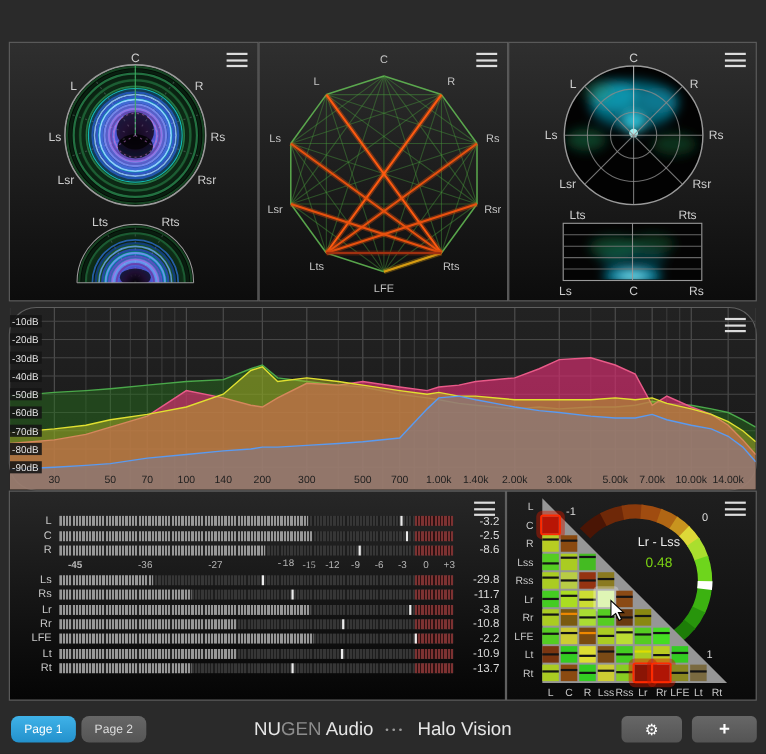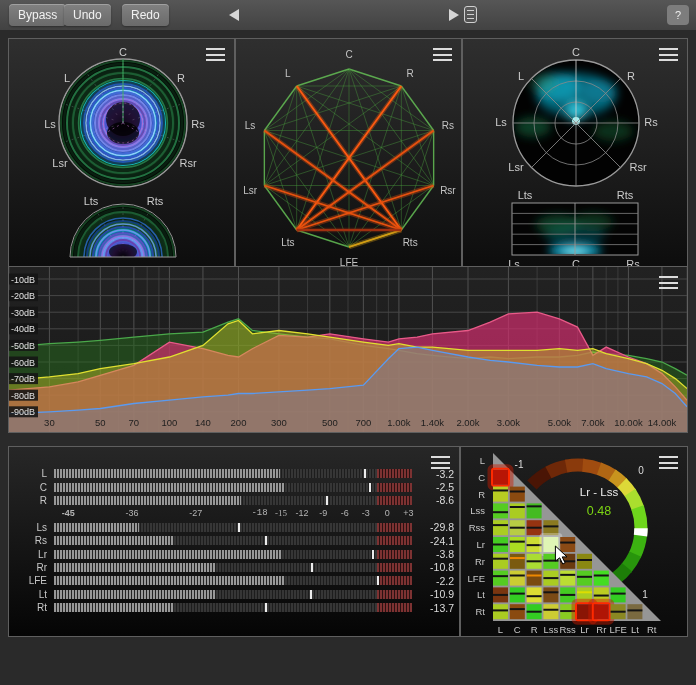--- a/index.html
+++ b/index.html
@@ -20,21 +20,21 @@
         border-radius:3px;display:flex;flex-direction:column;justify-content:space-evenly;
         padding:0 2px;background:rgba(255,255,255,.06);}
   .playlist i{display:block;height:1.5px;background:#d0d0d0;}
   .helpbtn{position:absolute;top:5px;right:7px;width:22px;height:20px;border:0;border-radius:4px;
         background:#7d7d7d;color:#eee;font-size:11px;font-family:inherit;}
   
   .panel{position:absolute;border:1px solid #5f5f5f;background:linear-gradient(#2f2f2f,#0c0c0c);}
   #panel-halo{left:8px;top:38px;width:227px;height:236px;}
   #panel-web{left:235px;top:38px;width:227px;height:236px;}
   #panel-polar{left:462px;top:38px;width:226px;height:236px;}
-  #panel-spectrum{left:8px;top:266px;width:680px;height:167px;background:linear-gradient(#222,#181818);}
+  #panel-spectrum{left:8px;top:279px;width:680px;height:167px;background:linear-gradient(#222,#181818);border-radius:25px;}
   #panel-meters{left:8px;top:446px;width:452px;height:191px;background:linear-gradient(#272727,#050505);}
   #panel-matrix{left:460px;top:446px;width:228px;height:191px;background:linear-gradient(#1f1f1f,#0a0a0a);}
   .panel svg{position:absolute;left:0;top:0;}
   .hamb{position:absolute;top:9px;right:9px;width:19px;height:13px;display:flex;
         flex-direction:column;justify-content:space-between;cursor:pointer;z-index:5;}
   .hamb i{display:block;height:2px;background:#dcdcdc;}
   
   #meters-rows{position:absolute;left:0;top:20px;width:452px;}
   .mrow{display:flex;align-items:center;height:13.4px;}
   .mlabel{flex:0 0 38px;text-align:right;margin-right:7px;font-size:10px;color:#c8c8c8;}
@@ -62,33 +62,20 @@
   .sqbtn{position:absolute;top:11px;height:24px;border:0;border-radius:5px;
         background:linear-gradient(#676767,#545454);color:#fff;font-family:inherit;}
   #gear-btn{right:76px;width:55px;font-size:14px;}
   #plus-btn{right:8px;width:59px;font-size:17px;font-weight:bold;}
 </style>
 </head>
 <body>
 
 <div class="app">
 
-  <div class="toolbar">
-    <button class="tbtn" style="left:9px">Bypass</button>
-    <button class="tbtn" style="left:64px">Undo</button>
-    <button class="tbtn" style="left:122px">Redo</button>
-    <span class="tri-left" style="left:229px"></span>
-    <span class="tri-right" style="left:449px"></span>
-    <span class="playlist" style="left:464px">
-        <i></i>
-        <i></i>
-        <i></i>
-      </span>
-    <button class="helpbtn">?</button>
-  </div>
 
   <section class="panel" id="panel-halo">
     <svg id="svg-halo" width="225" height="234" viewBox="0 0 225 234">
         <defs>
           <radialGradient id="haloG" cx="50%" cy="50%" r="50%">
             <stop offset="0%" stop-color="#0a0614"></stop>
             <stop offset="18%" stop-color="#6a30a8"></stop>
             <stop offset="28%" stop-color="#4858d0"></stop>
             <stop offset="38%" stop-color="#6aa0f0"></stop>
             <stop offset="46%" stop-color="#1a3a88"></stop>
@@ -472,21 +459,21 @@
           </div>
           <span class="mval">-29.8</span>
         </div>
         <div class="mrow">
           <span class="mlabel">Rs</span>
           <div class="mbar">
             <div class="mlit" style="width: 33.5%;"></div>
             <div class="mred"></div>
             <div class="mpeak" style="left: 59%;"></div>
           </div>
-          <span class="mval">-24.1</span>
+          <span class="mval">-11.7</span>
         </div>
         <div class="mrow">
           <span class="mlabel">Lr</span>
           <div class="mbar">
             <div class="mlit" style="width: 63.6%;"></div>
             <div class="mred"></div>
             <div class="mpeak" style="left: 88.9%;"></div>
           </div>
           <span class="mval">-3.8</span>
         </div>
@@ -674,13 +661,25 @@
           <polygon points="0,0 0,15 4.3,11.8 7.4,18 9.7,16.9 6.8,10.9 11.6,10.9" fill="#ffffff" stroke="#000000" stroke-width="1"></polygon>
         </g>
       </svg>
     <div class="hamb">
         <i></i>
         <i></i>
         <i></i>
       </div>
   </section>
 
+  <div class="bottombar">
+    <button class="pagebtn active" style="left:10px">Page 1</button>
+    <button class="pagebtn idle" style="left:74px">Page 2</button>
+    <div class="brand">
+      <span>NU</span><span class="dim">GEN</span>
+      <span> </span><span>Audio</span>
+      <span class="dots">•••</span>
+      <span>Halo Vision</span>
+    </div>
+    <button class="sqbtn" id="gear-btn"><span>⚙</span></button>
+    <button class="sqbtn" id="plus-btn"><span>+</span></button>
+  </div>
 </div>
 
 </body></html>

